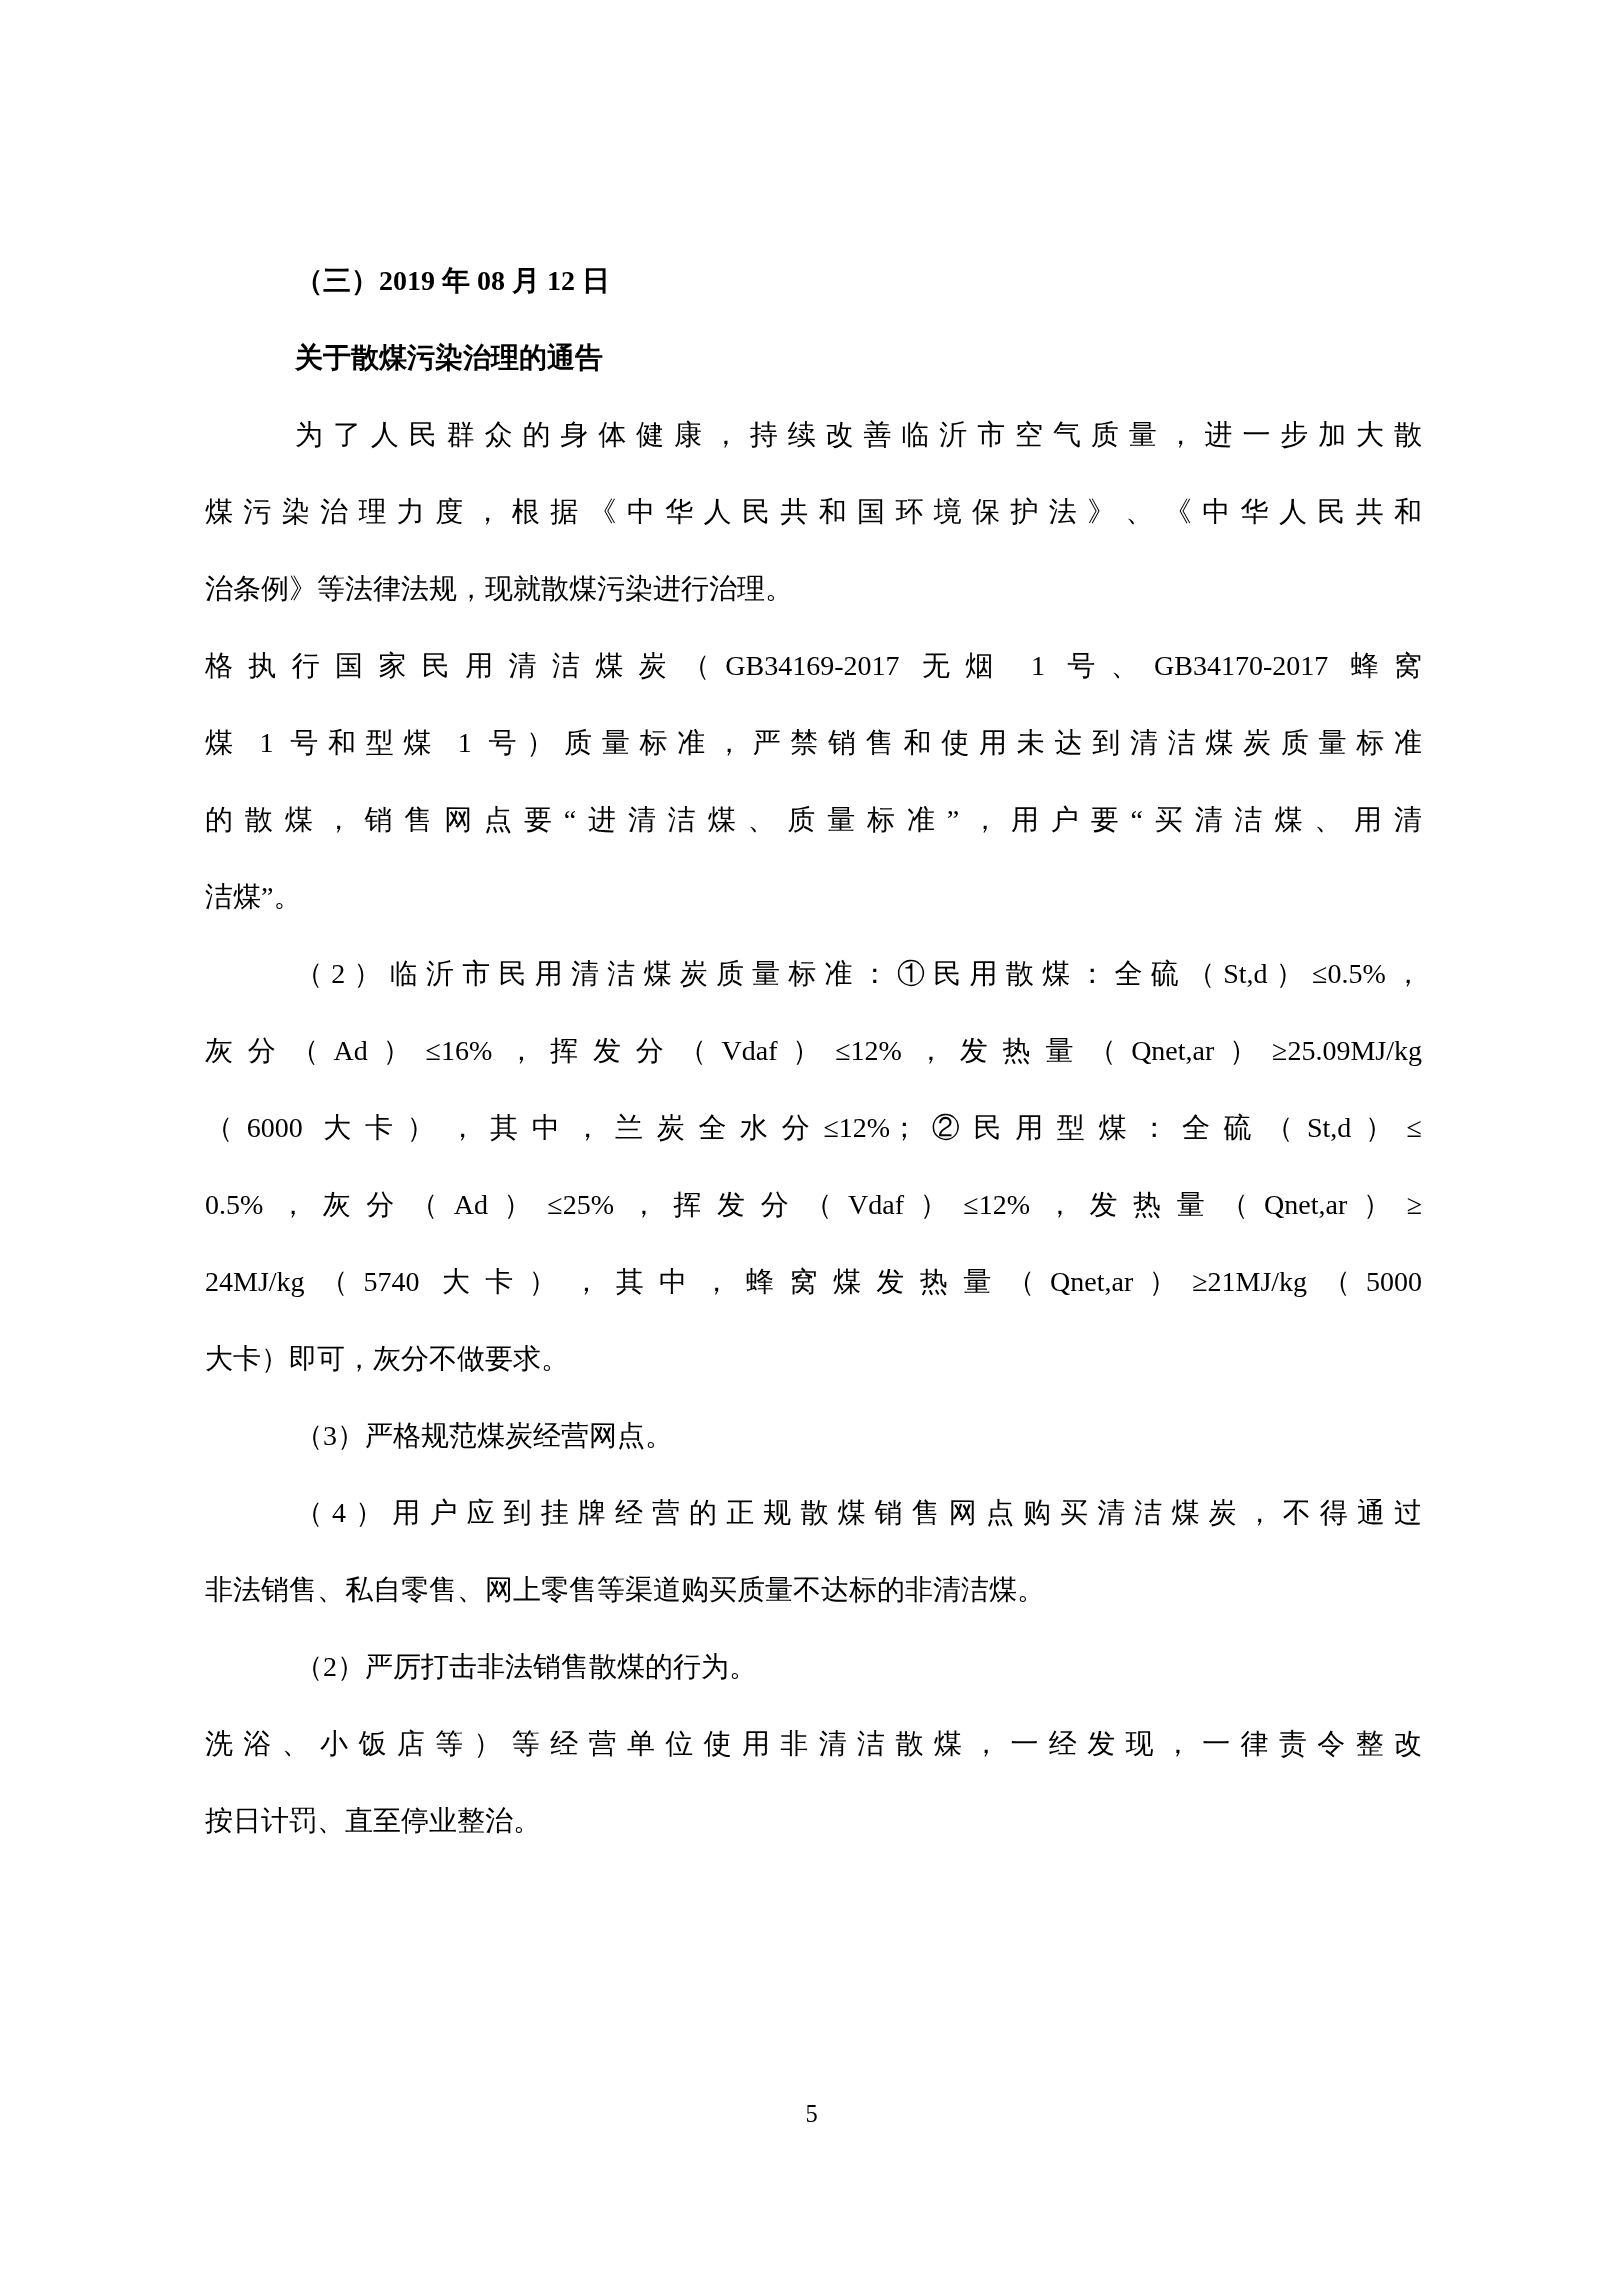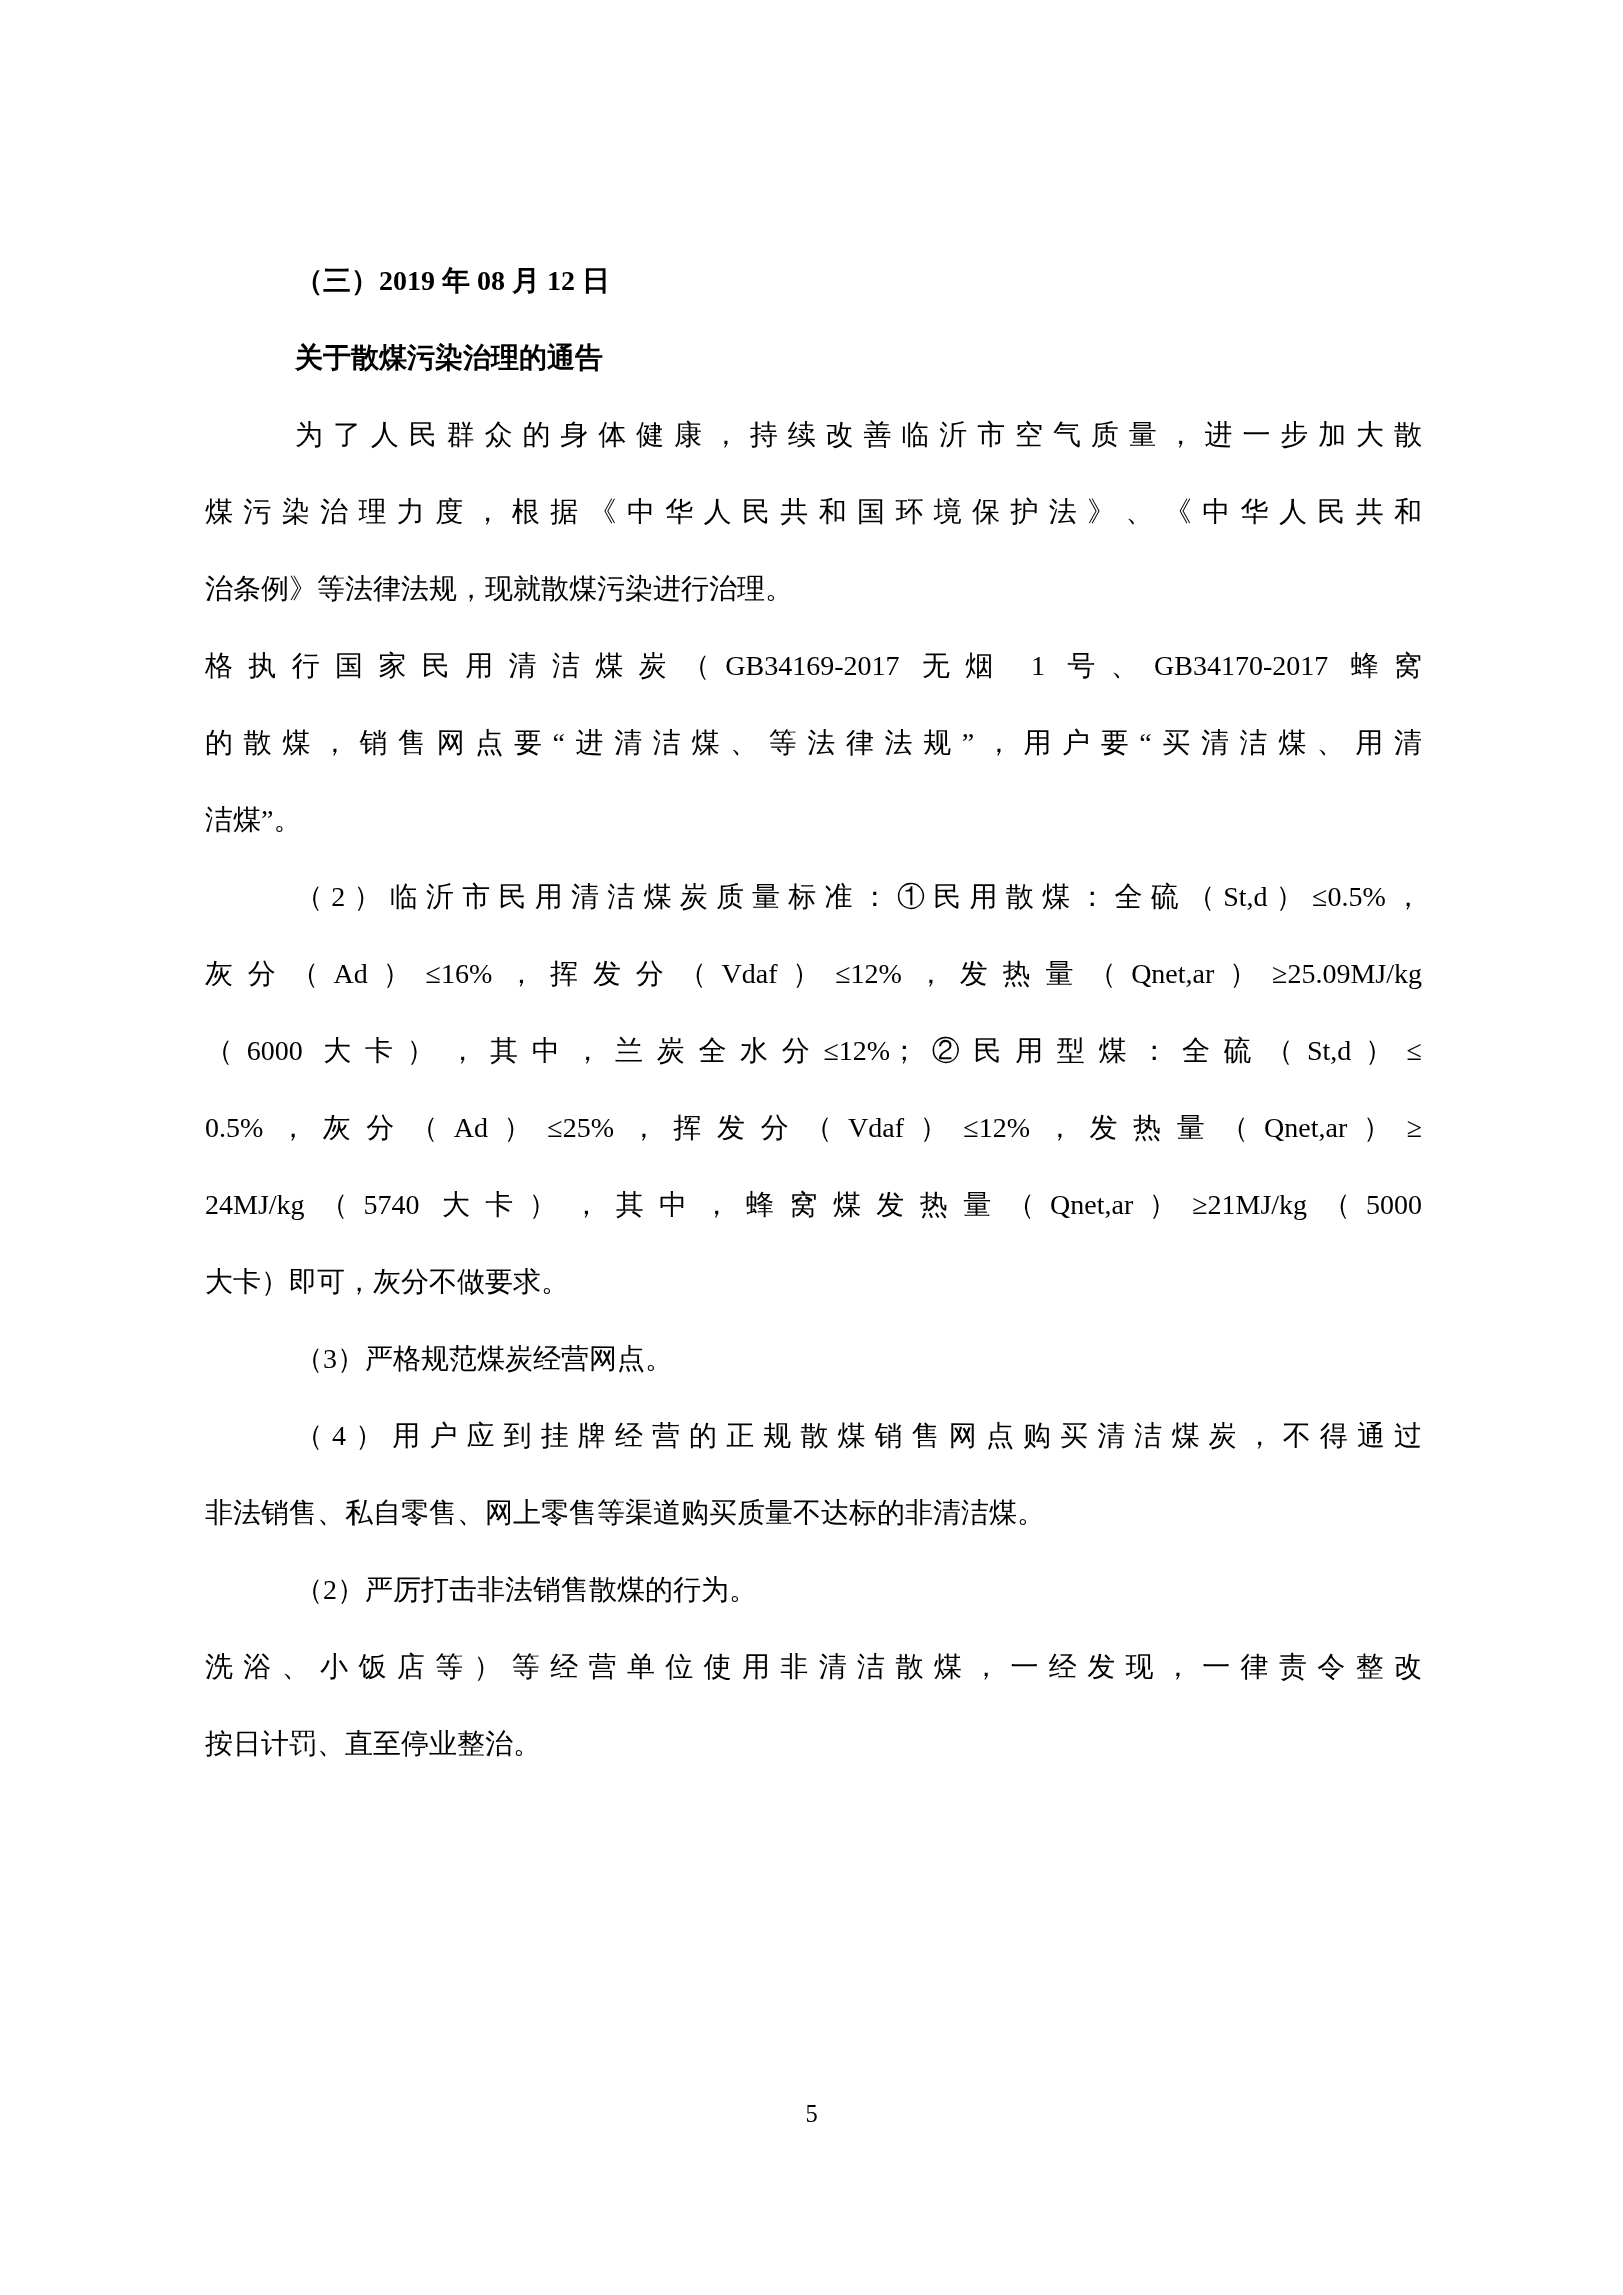--- a/index.html
+++ b/index.html
@@ -60,21 +60,22 @@
 
     <div class="line bold indent">（三）2019 年 08 月 12 日</div>
 
     <div class="line bold indent">关于散煤污染治理的通告</div>
 
     <div class="line indent fill">为了人民群众的身体健康，持续改善临沂市空气质量，进一步加大散</div>
     <div class="line fill">煤污染治理力度，根据《中华人民共和国环境保护法》、《中华人民共和</div>
     <div class="line">治条例》等法律法规，现就散煤污染进行治理。</div>
 
     <div class="line fill">格执行国家民用清洁煤炭（GB34169-2017 无烟 1 号、GB34170-2017 蜂窝</div>
-    <div class="line fill">的散煤，销售网点要“进清洁煤、等法律法规”，用户要“买清洁煤、用清</div>
+    <div class="line fill">煤 1 号和型煤 1 号）质量标准，严禁销售和使用未达到清洁煤炭质量标准</div>
+    <div class="line fill">的散煤，销售网点要“进清洁煤、质量标准”，用户要“买清洁煤、用清</div>
     <div class="line">洁煤”。</div>
 
     <div class="line indent fill">（2）临沂市民用清洁煤炭质量标准：①民用散煤：全硫（St,d）≤0.5%，</div>
     <div class="line fill">灰分（Ad）≤16%，挥发分（Vdaf）≤12%，发热量（Qnet,ar）≥25.09MJ/kg</div>
     <div class="line fill">（6000 大卡），其中，兰炭全水分≤12%；②民用型煤：全硫（St,d）≤</div>
     <div class="line fill">0.5%，灰分（Ad）≤25%，挥发分（Vdaf）≤12%，发热量（Qnet,ar）≥</div>
     <div class="line fill">24MJ/kg（5740 大卡），其中，蜂窝煤发热量（Qnet,ar）≥21MJ/kg（5000</div>
     <div class="line">大卡）即可，灰分不做要求。</div>
 
     <div class="line indent">（3）严格规范煤炭经营网点。</div>

